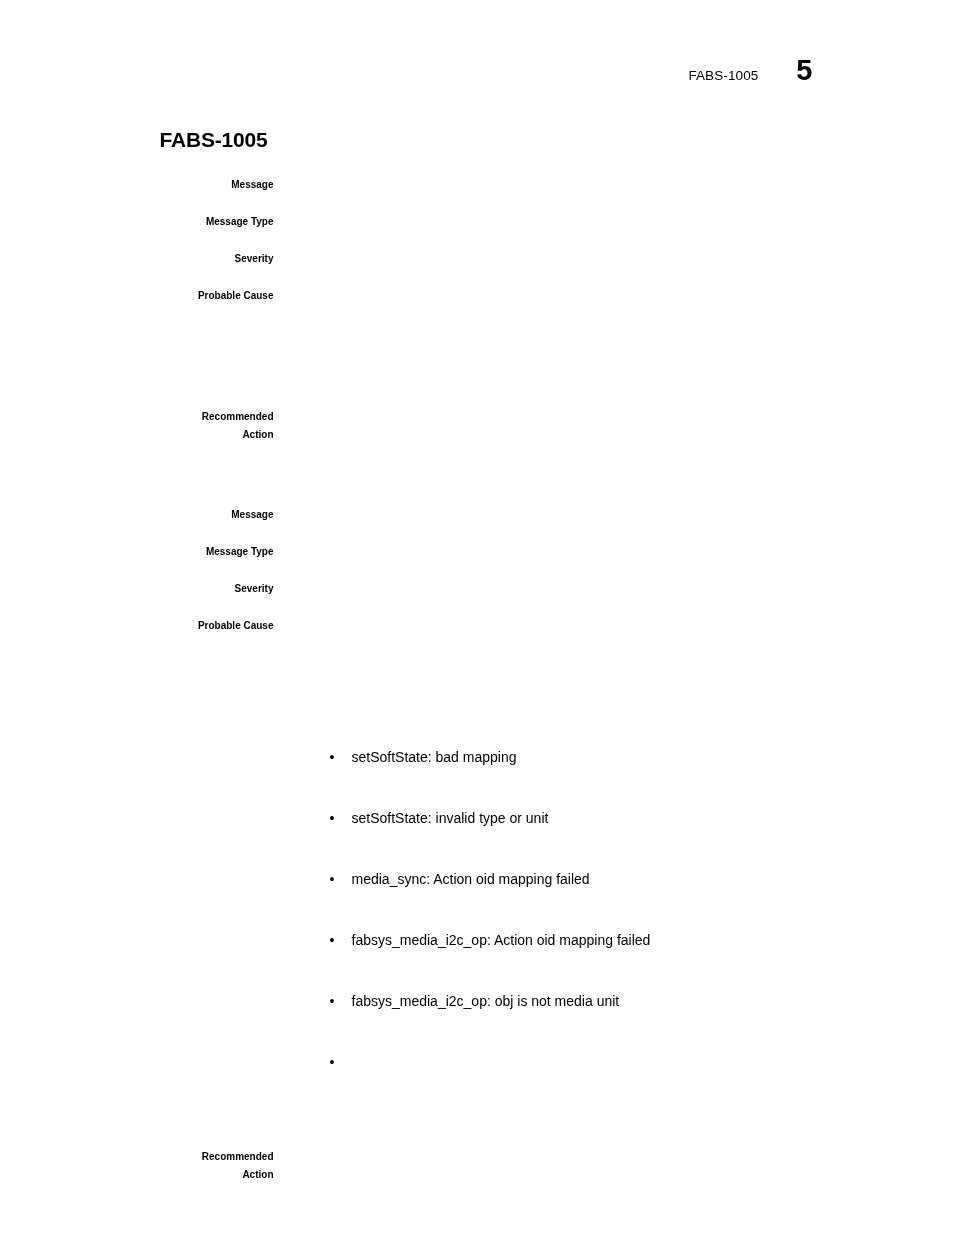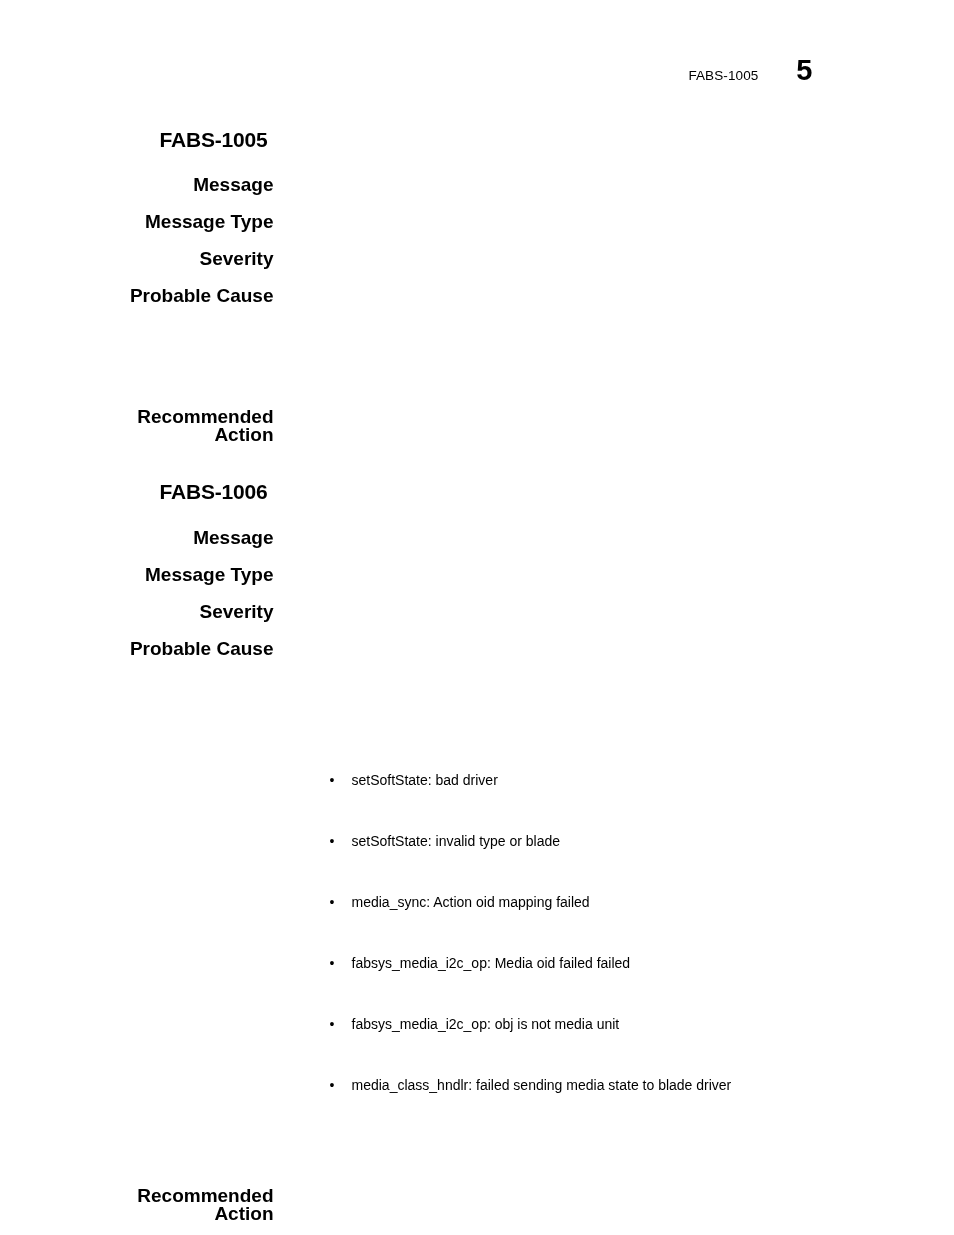--- a/index.html
+++ b/index.html
@@ -71,21 +71,21 @@
 
   
   .field-row {
     display: flex;
     align-items: flex-start;
   }
   .field-label {
     width: 196px;
     flex: 0 0 196px;
     text-align: right;
-    font-size: 19px;
+    font-size: 10px;
     font-weight: 700;
     line-height: 18px;
     color: #000;
     white-space: pre-line;
   }
   .field-value {
     flex: 1 1 auto;
     padding-left: 56px;
     font-size: 14px;
     font-weight: 400;
@@ -175,21 +175,20 @@
 Action</div>
         <div class="field-value"></div>
       </div>
 
     </div>
 
     <div style="height:36px"></div>
 
     <div class="msg-section">
 
-      <h2 class="msg-title">FABS-1006</h2>
 
       <div style="height:26px"></div>
 
       <div class="field-row">
         <div class="field-label">Message</div>
         <div class="field-value"></div>
       </div>
 
       <div style="height:19px"></div>
 
@@ -213,41 +212,40 @@
       </div>
 
       <div style="height:42px"></div>
 
       <div class="field-row">
         <div class="field-label"></div>
         <div class="field-value">
           <ul class="cause-list">
             <li class="cause-item">
               <span class="cause-bullet">•</span>
-              <span>setSoftState: bad driver</span>
-            </li>
-            <li class="cause-item">
-              <span class="cause-bullet">•</span>
-              <span>setSoftState: invalid type or blade</span>
+              <span>setSoftState: bad mapping</span>
+            </li>
+            <li class="cause-item">
+              <span class="cause-bullet">•</span>
+              <span>setSoftState: invalid type or unit</span>
             </li>
             <li class="cause-item">
               <span class="cause-bullet">•</span>
               <span>media_sync: Action oid mapping failed</span>
             </li>
             <li class="cause-item">
               <span class="cause-bullet">•</span>
-              <span>fabsys_media_i2c_op: Media oid failed failed</span>
+              <span>fabsys_media_i2c_op: Action oid mapping failed</span>
             </li>
             <li class="cause-item">
               <span class="cause-bullet">•</span>
               <span>fabsys_media_i2c_op: obj is not media unit</span>
             </li>
             <li class="cause-item">
               <span class="cause-bullet">•</span>
-              <span>media_class_hndlr: failed sending media state to blade driver</span>
             </li>
           </ul>
         </div>
       </div>
 
       <div style="height:22px"></div>
 
       <div class="field-row">
         <div class="field-label">Recommended
 Action</div>

